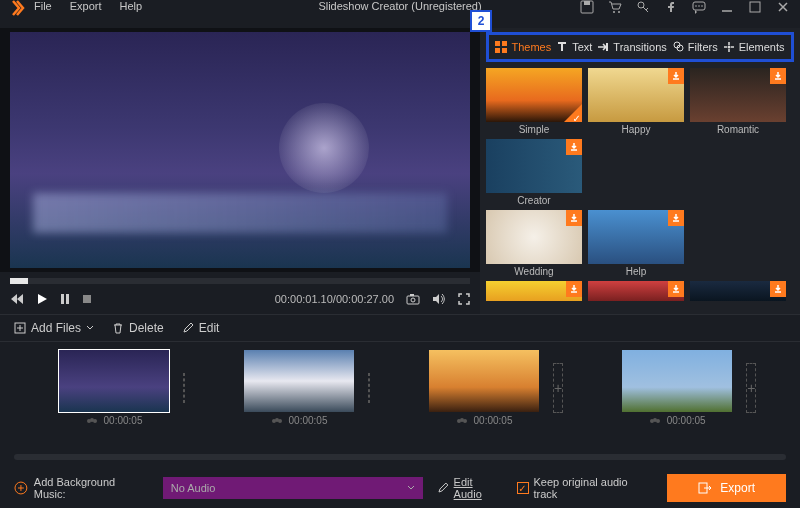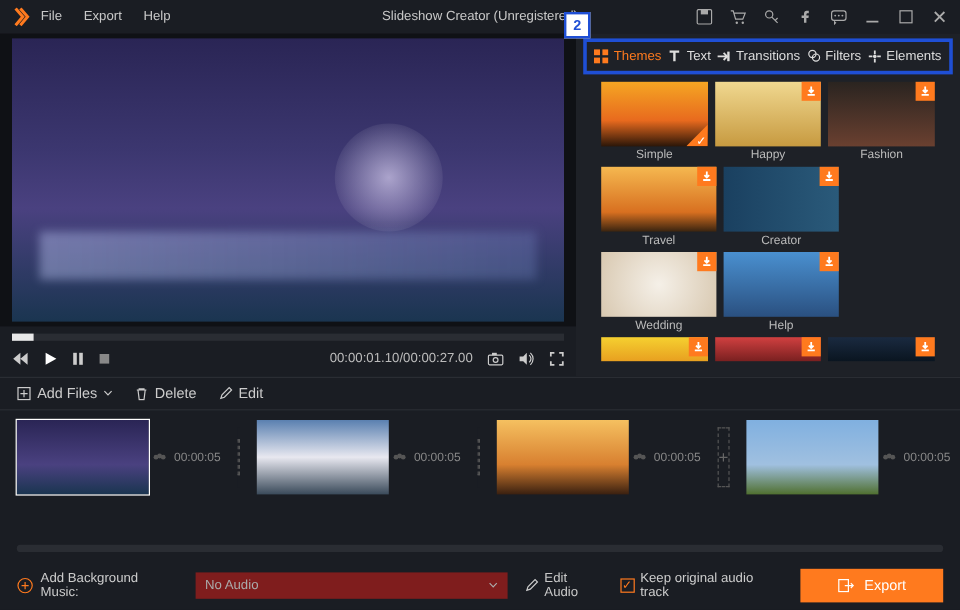--- a/index.html
+++ b/index.html
@@ -1,18 +1,18 @@
 <!DOCTYPE html>
 <html><head>
 <meta charset="utf-8">
 <style>
 * { margin: 0; padding: 0; box-sizing: border-box; font-family: -apple-system, Segoe UI, sans-serif; }
 body { width: 800px; height: 508px; background: #1a1d23; color: #c8c8c8; font-size: 11px; overflow: hidden; position: relative; }
 
-.titlebar { height: 28px; background: #1a1d23; display: flex; align-items: center; padding: 0 10px; }
+.titlebar { height: 28px; background: #1a1d23; display: flex; align-items: flex-start; padding: 0 10px; }
 .app-logo { width: 16px; height: 16px; margin-right: 8px; }
 .menu { display: flex; gap: 18px; font-size: 11px; }
 .menu span { cursor: pointer; }
 .app-title { position: absolute; left: 50%; transform: translateX(-50%); font-size: 11px; }
 .win-controls { margin-left: auto; display: flex; gap: 14px; align-items: center; color: #aaa; }
 .win-controls svg { cursor: pointer; }
 
 .content-row { display: flex; height: 286px; }
 .preview-col { width: 480px; display: flex; flex-direction: column; }
 .preview-area { flex: 1; background: #0f1115; position: relative; overflow: hidden; padding: 4px 10px; }
@@ -28,51 +28,51 @@
 .time { font-size: 11px; color:#bbb; }
 .ctrl-btn { color: #e8e8e8; display:flex; align-items:center; cursor:pointer; }
 
 .side-col { width: 320px; background: #1e2127; position: relative; display:flex; flex-direction:column; }
 .step-badge { position:absolute; top:-18px; left:-10px; width:22px; height:22px; background:#fff; border:2px solid #1f4fd5; color:#1f4fd5; font-weight:bold; display:flex; align-items:center; justify-content:center; font-size:12px; z-index:10; }
 .tabbar { height:30px; border:3px solid #1f4fd5; display:flex; align-items:center; justify-content:space-around; padding: 0 4px; margin: 4px 6px 6px; }
 .tab { display:flex; align-items:flex-start; gap:4px; font-size:11px; color:#ddd; cursor:pointer; }
 .tab.active { color:#ff7a1e; }
 .tab svg { flex-shrink:0; }
 
-.themes-grid { flex:1; overflow:hidden; padding: 0 21px; }
+.themes-grid { flex:1; overflow:hidden; padding: 0 6px; }
 .theme-row { display:flex; gap:6px; margin-bottom:4px; }
 .theme-item { width: 96px; }
 .theme-thumb { height: 54px; background:#333; position:relative; }
 .theme-thumb .dl { position:absolute; top:0; right:0; width:16px; height:16px; background:#ff7a1e; display:flex; align-items:center; justify-content:center; }
 .theme-thumb .check { position:absolute; bottom:0; right:0; width:18px; height:18px; background:#ff7a1e; clip-path: polygon(100% 0, 100% 100%, 0 100%); }
 .theme-thumb .check::after { content:"✓"; position:absolute; right:1px; bottom:-2px; color:#fff; font-size:10px; }
 .theme-label { text-align:center; font-size:10px; padding-top:2px; color:#bbb; }
 .theme-row.partial .theme-thumb { height:20px; }
 
 .toolbar2 { height: 28px; display:flex; align-items:center; gap:18px; padding:0 14px; border-top:1px solid #2a2d33; border-bottom:1px solid #2a2d33; }
 .tool-item { display:flex; align-items:center; gap:5px; font-size:12px; color:#ccc; cursor:pointer; }
 
 .timeline { height: 104px; padding: 8px 14px 0; overflow:hidden; }
 .clips { display:flex; gap:14px; align-items:center; }
-.clip { display:flex; flex-direction:row; align-items:center; gap:3px; }
+.clip { display:flex; flex-direction:column; align-items:center; gap:3px;margin-left:45px; }
 .clip-thumb { width: 110px; height: 62px; background:#2a2d33; position:relative; }
 .clip.selected .clip-thumb { outline:1px solid #fff; }
 .clip-meta { display:flex; align-items:center; gap:6px; font-size:10px; color:#888; }
 .trans-slot { width:26px; height:50px; border:1px dashed #555; display:flex; align-items:center; justify-content:center; color:#666; font-size:14px; }
 .trans-slot.filled { border:none; background:#1a1d23; }
 .trans-slot.filled .trans-inner { width:100%; height:60%; border:1px dashed #555; position:relative; }
 .trans-slot.filled .trans-inner::before { content:""; position:absolute; inset:2px 2px 2px 50%; background:#3a3d44; }
 
 .tl-scroll { height:6px; background:#2a2d33; margin:8px 14px 0; border-radius:3px; }
 
 .bottombar { height:36px; display:flex; align-items:center; padding:0 14px; gap:14px; margin-top:10px; }
 .add-music { display:flex; align-items:center; gap:6px; color:#ff7a1e; font-size:11px; cursor:pointer; }
 .add-music-label { color:#ccc; }
-.audio-select { flex:0 0 260px; height:22px; background:#7f1d1d; display:flex; align-items:center; justify-content:space-between; padding:0 8px; font-size:11px; color:#aaa; cursor:pointer; }
-.edit-audio { display:flex; align-items:center; gap:5px; font-size:11px; cursor:pointer; }
+.audio-select { flex:0 0 260px; height:22px; background:#701a75; display:flex; align-items:center; justify-content:space-between; padding:0 8px; font-size:11px; color:#aaa; cursor:pointer; }
+.edit-audio { display:flex; align-items:center; gap:5px; font-size:11px; cursor:pointer;text-decoration:underline; }
 .keep-audio { display:flex; align-items:center; gap:5px; font-size:11px; color:#ccc; cursor:pointer; }
 .keep-audio .cb { width:12px; height:12px; border:1px solid #ff7a1e; display:flex; align-items:center; justify-content:center; color:#ff7a1e; font-size:10px; }
 .export-btn { margin-left:auto; width:120px; height:28px; background:#ff7a1e; color:#fff; display:flex; align-items:center; justify-content:center; gap:8px; font-size:12px; cursor:pointer; }
 
 
 .th-sunset { background: linear-gradient(180deg,#f5a623,#e86a1e 60%,#2b1608); }
 .th-happy { background: linear-gradient(180deg,#f0d890,#c79a40); }
 .th-romantic { background: linear-gradient(180deg,#2a2420,#6a4030); }
 .th-fashion { background: linear-gradient(90deg,#8a756a,#b0988a); }
 .th-travel { background: linear-gradient(180deg,#f5b850,#d87020 70%,#3a2410); }
@@ -250,34 +250,24 @@
             <div class="theme-label">Happy</div>
           </div>
         <div class="theme-item">
             <div class="theme-thumb th-romantic">
               <div class="dl">
                 <svg width="10" height="10" viewBox="0 0 10 10">
                   <path d="M5 1v5M3 4l2 2 2-2M2 8h6" stroke="#fff" fill="none" stroke-width="1.5"></path>
                 </svg>
               </div>
             </div>
-            <div class="theme-label">Fashion</div>
+            <div class="theme-label">Romantic</div>
           </div>
       </div>
       <div class="theme-row">
-        <div class="theme-item">
-            <div class="theme-thumb th-travel">
-              <div class="dl">
-                <svg width="10" height="10" viewBox="0 0 10 10">
-                  <path d="M5 1v5M3 4l2 2 2-2M2 8h6" stroke="#fff" fill="none" stroke-width="1.5"></path>
-                </svg>
-              </div>
-            </div>
-            <div class="theme-label">Travel</div>
-          </div>
         <div class="theme-item">
             <div class="theme-thumb th-business">
               <div class="dl">
                 <svg width="10" height="10" viewBox="0 0 10 10">
                   <path d="M5 1v5M3 4l2 2 2-2M2 8h6" stroke="#fff" fill="none" stroke-width="1.5"></path>
                 </svg>
               </div>
             </div>
             <div class="theme-label">Creator</div>
           </div>

